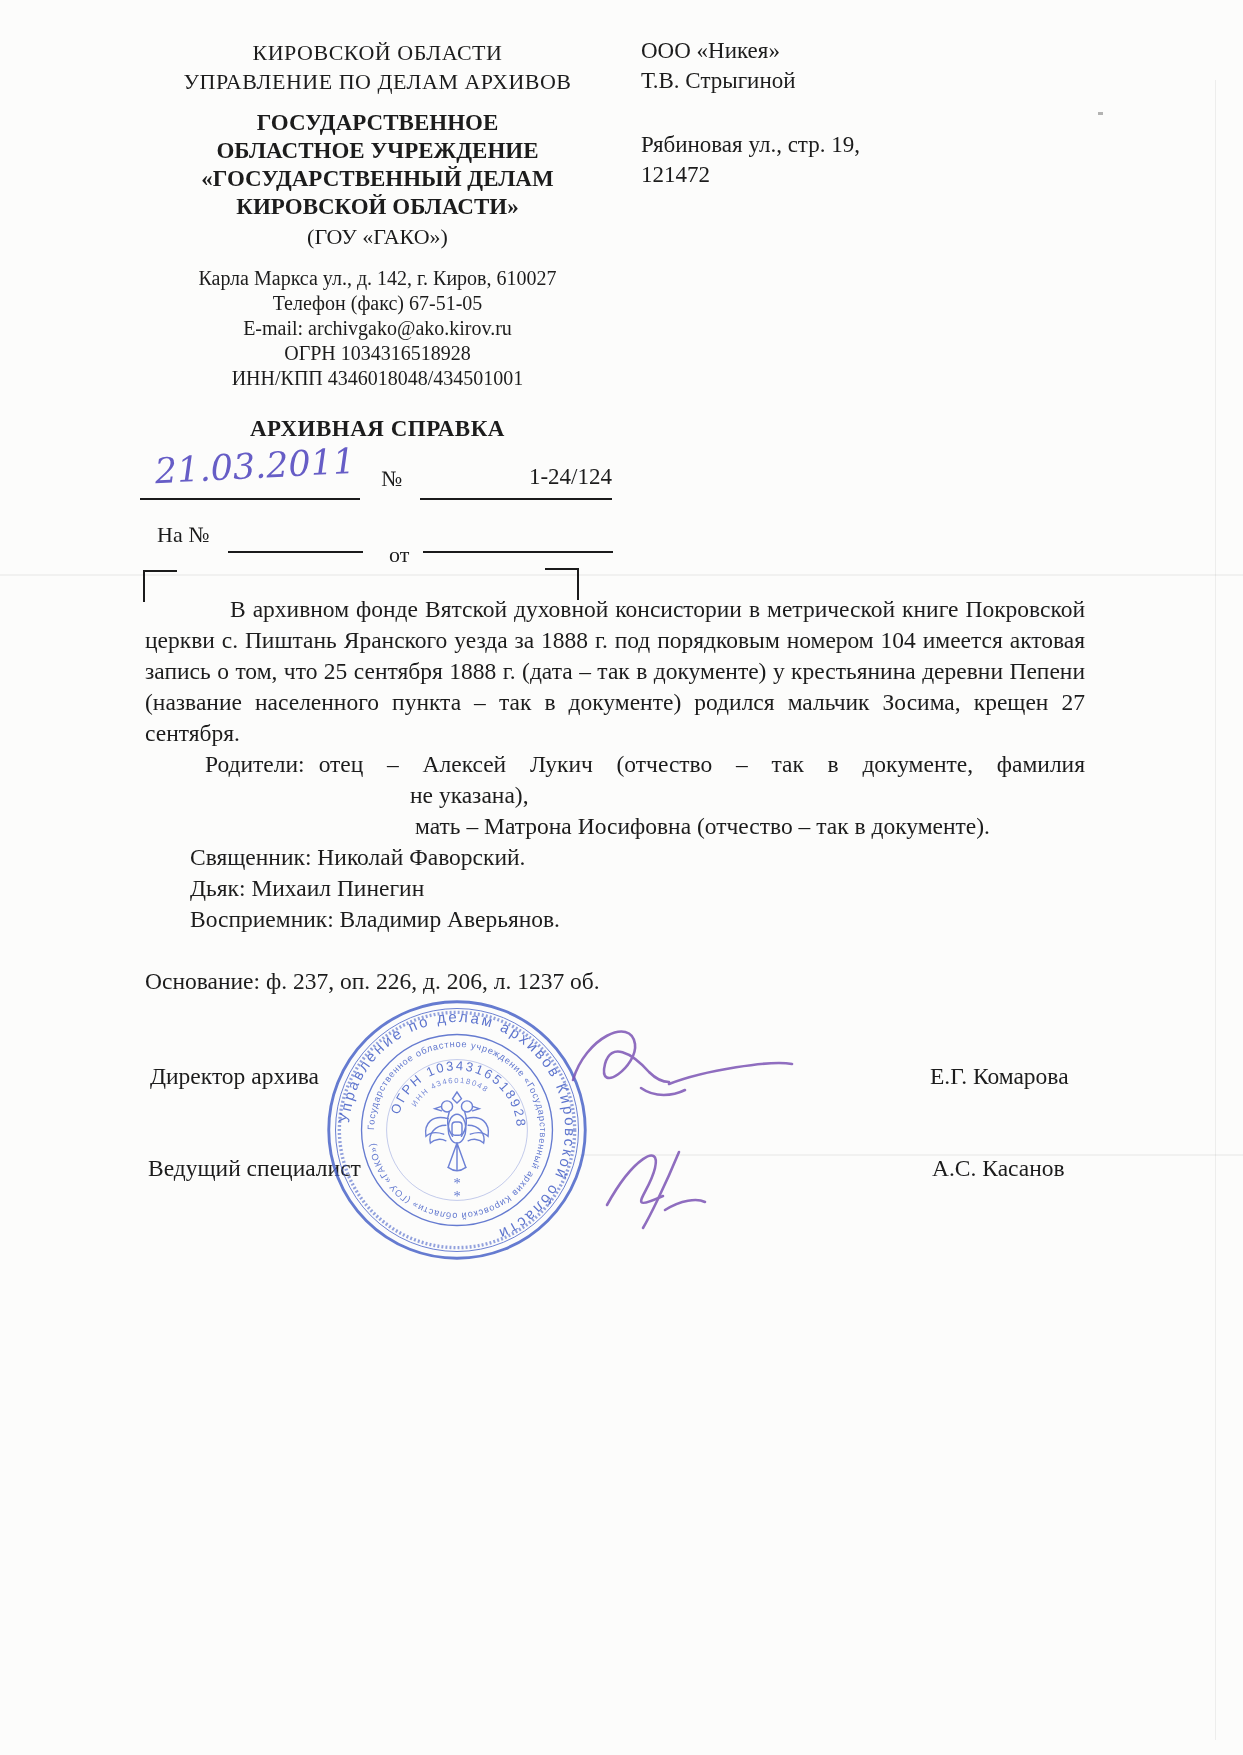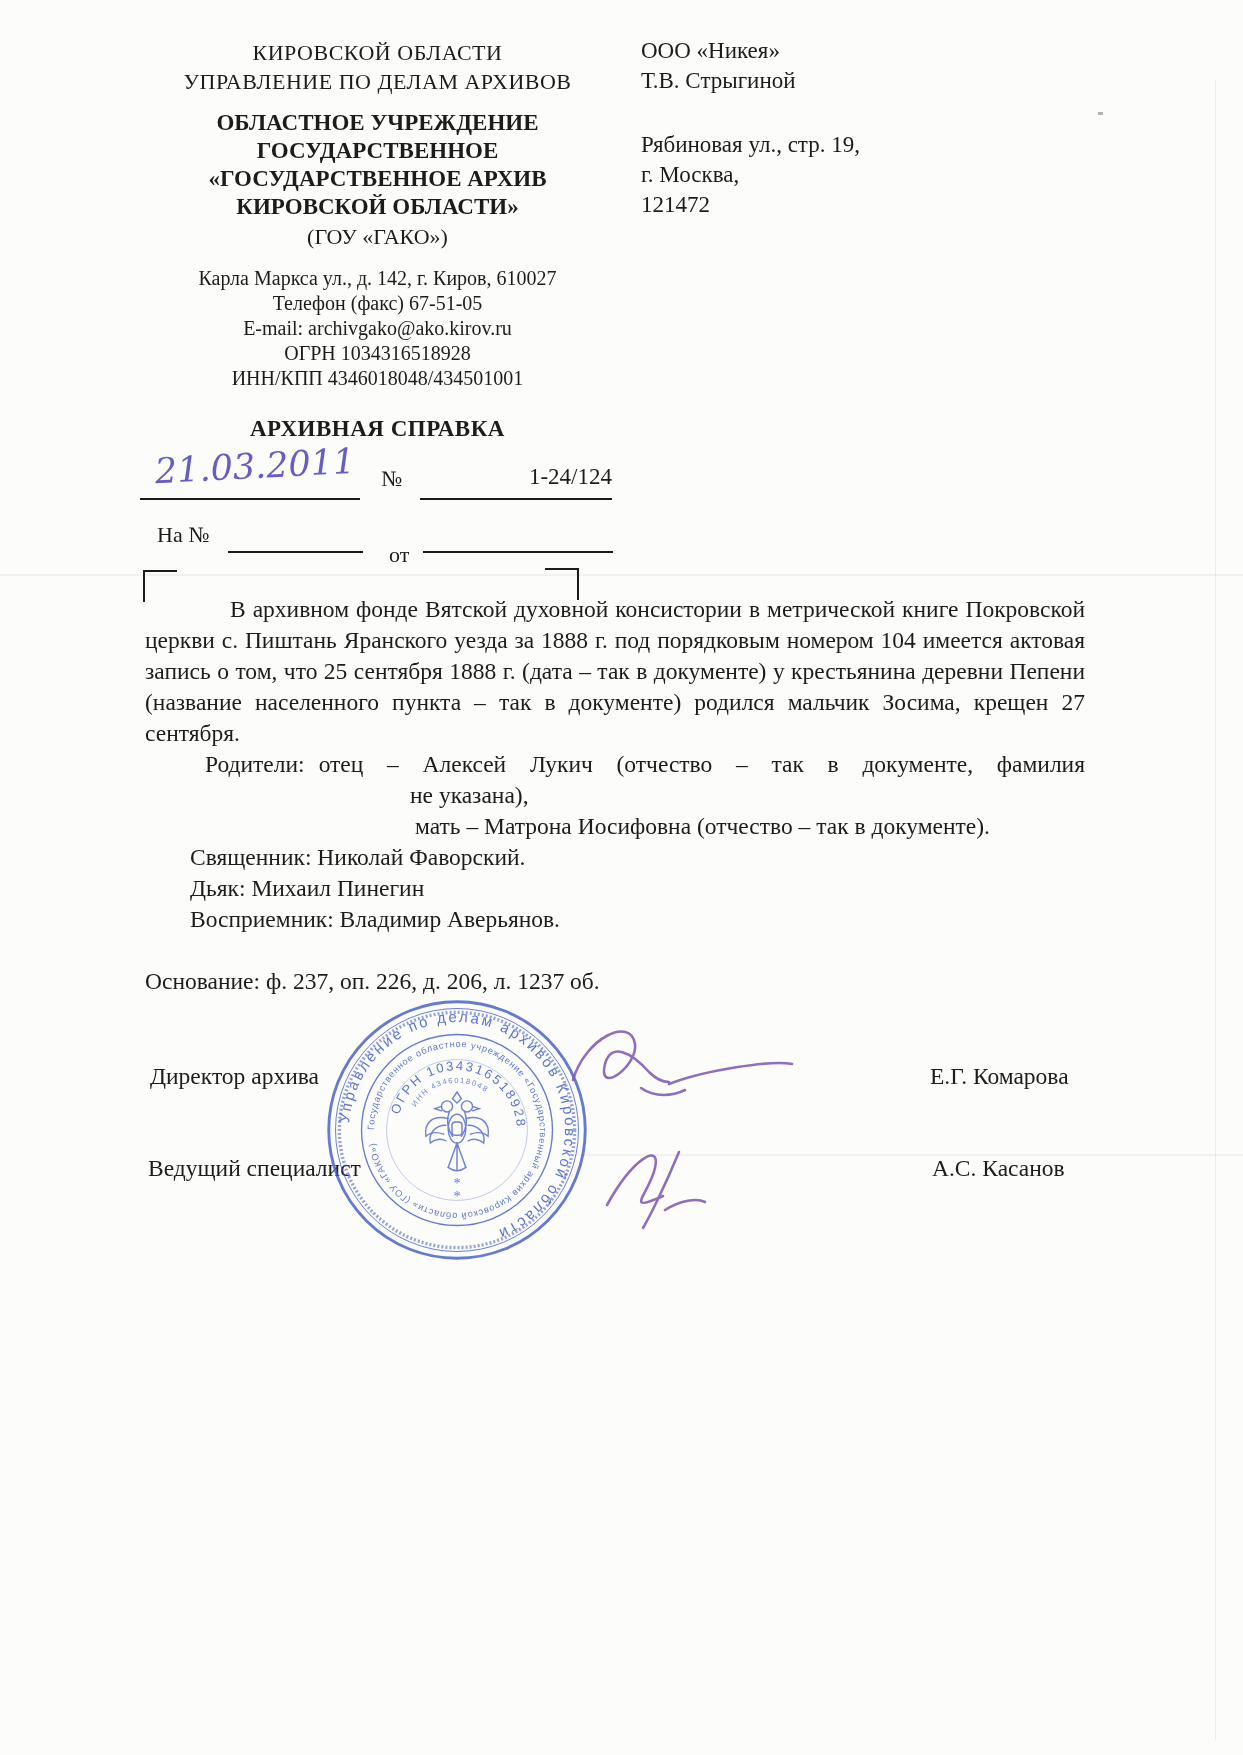--- a/index.html
+++ b/index.html
@@ -52,41 +52,40 @@
 
   <div class="scan-vline"></div>
   <div class="streak" style="left:0; top:574px; width:1243px;"></div>
   <div class="streak" style="left:580px; top:1154px; width:663px;"></div>
   <div class="speck" style="left:1098px; top:112px; width:5px; height:3px;"></div>
 
   <div class="abs hdr-left">
     <div class="dept">КИРОВСКОЙ ОБЛАСТИ</div>
     <div class="dept">УПРАВЛЕНИЕ ПО ДЕЛАМ АРХИВОВ</div>
     <div class="orgname">
+      <div>ГОСУДАРСТВЕННОЕ</div>
       <div>ОБЛАСТНОЕ УЧРЕЖДЕНИЕ</div>
-      <div>ГОСУДАРСТВЕННОЕ</div>
-      <div>«ГОСУДАРСТВЕННОЕ АРХИВ</div>
+      <div>«ГОСУДАРСТВЕННЫЙ ДЕЛАМ</div>
       <div>КИРОВСКОЙ ОБЛАСТИ»</div>
     </div>
     <div class="abbrev">(ГОУ «ГАКО»)</div>
     <div class="contacts">
       <div>Карла Маркса ул., д. 142, г. Киров, 610027</div>
       <div>Телефон (факс) 67-51-05</div>
       <div>E-mail: archivgako@ako.kirov.ru</div>
       <div>ОГРН 1034316518928</div>
       <div>ИНН/КПП 4346018048/434501001</div>
     </div>
   </div>
 
   <div class="abs hdr-right">
     <div>ООО «Никея»</div>
     <div>Т.В. Стрыгиной</div>
     <div class="addr-gap"></div>
     <div>Рябиновая ул., стр. 19,</div>
-    <div>г. Москва,</div>
     <div>121472</div>
   </div>
 
   <div class="abs doc-title">АРХИВНАЯ СПРАВКА</div>
 
   <div class="abs hand-date">21.03.2011</div>
   <div class="rule" style="left:140px; top:498px; width:220px;"></div>
   <div class="ref-label" style="left:381px; top:466px;">№</div>
   <div class="ref-value" style="left:420px; top:464px; width:192px;text-align:right;">1-24/124</div>
   <div class="rule" style="left:420px; top:498px; width:192px;"></div>

